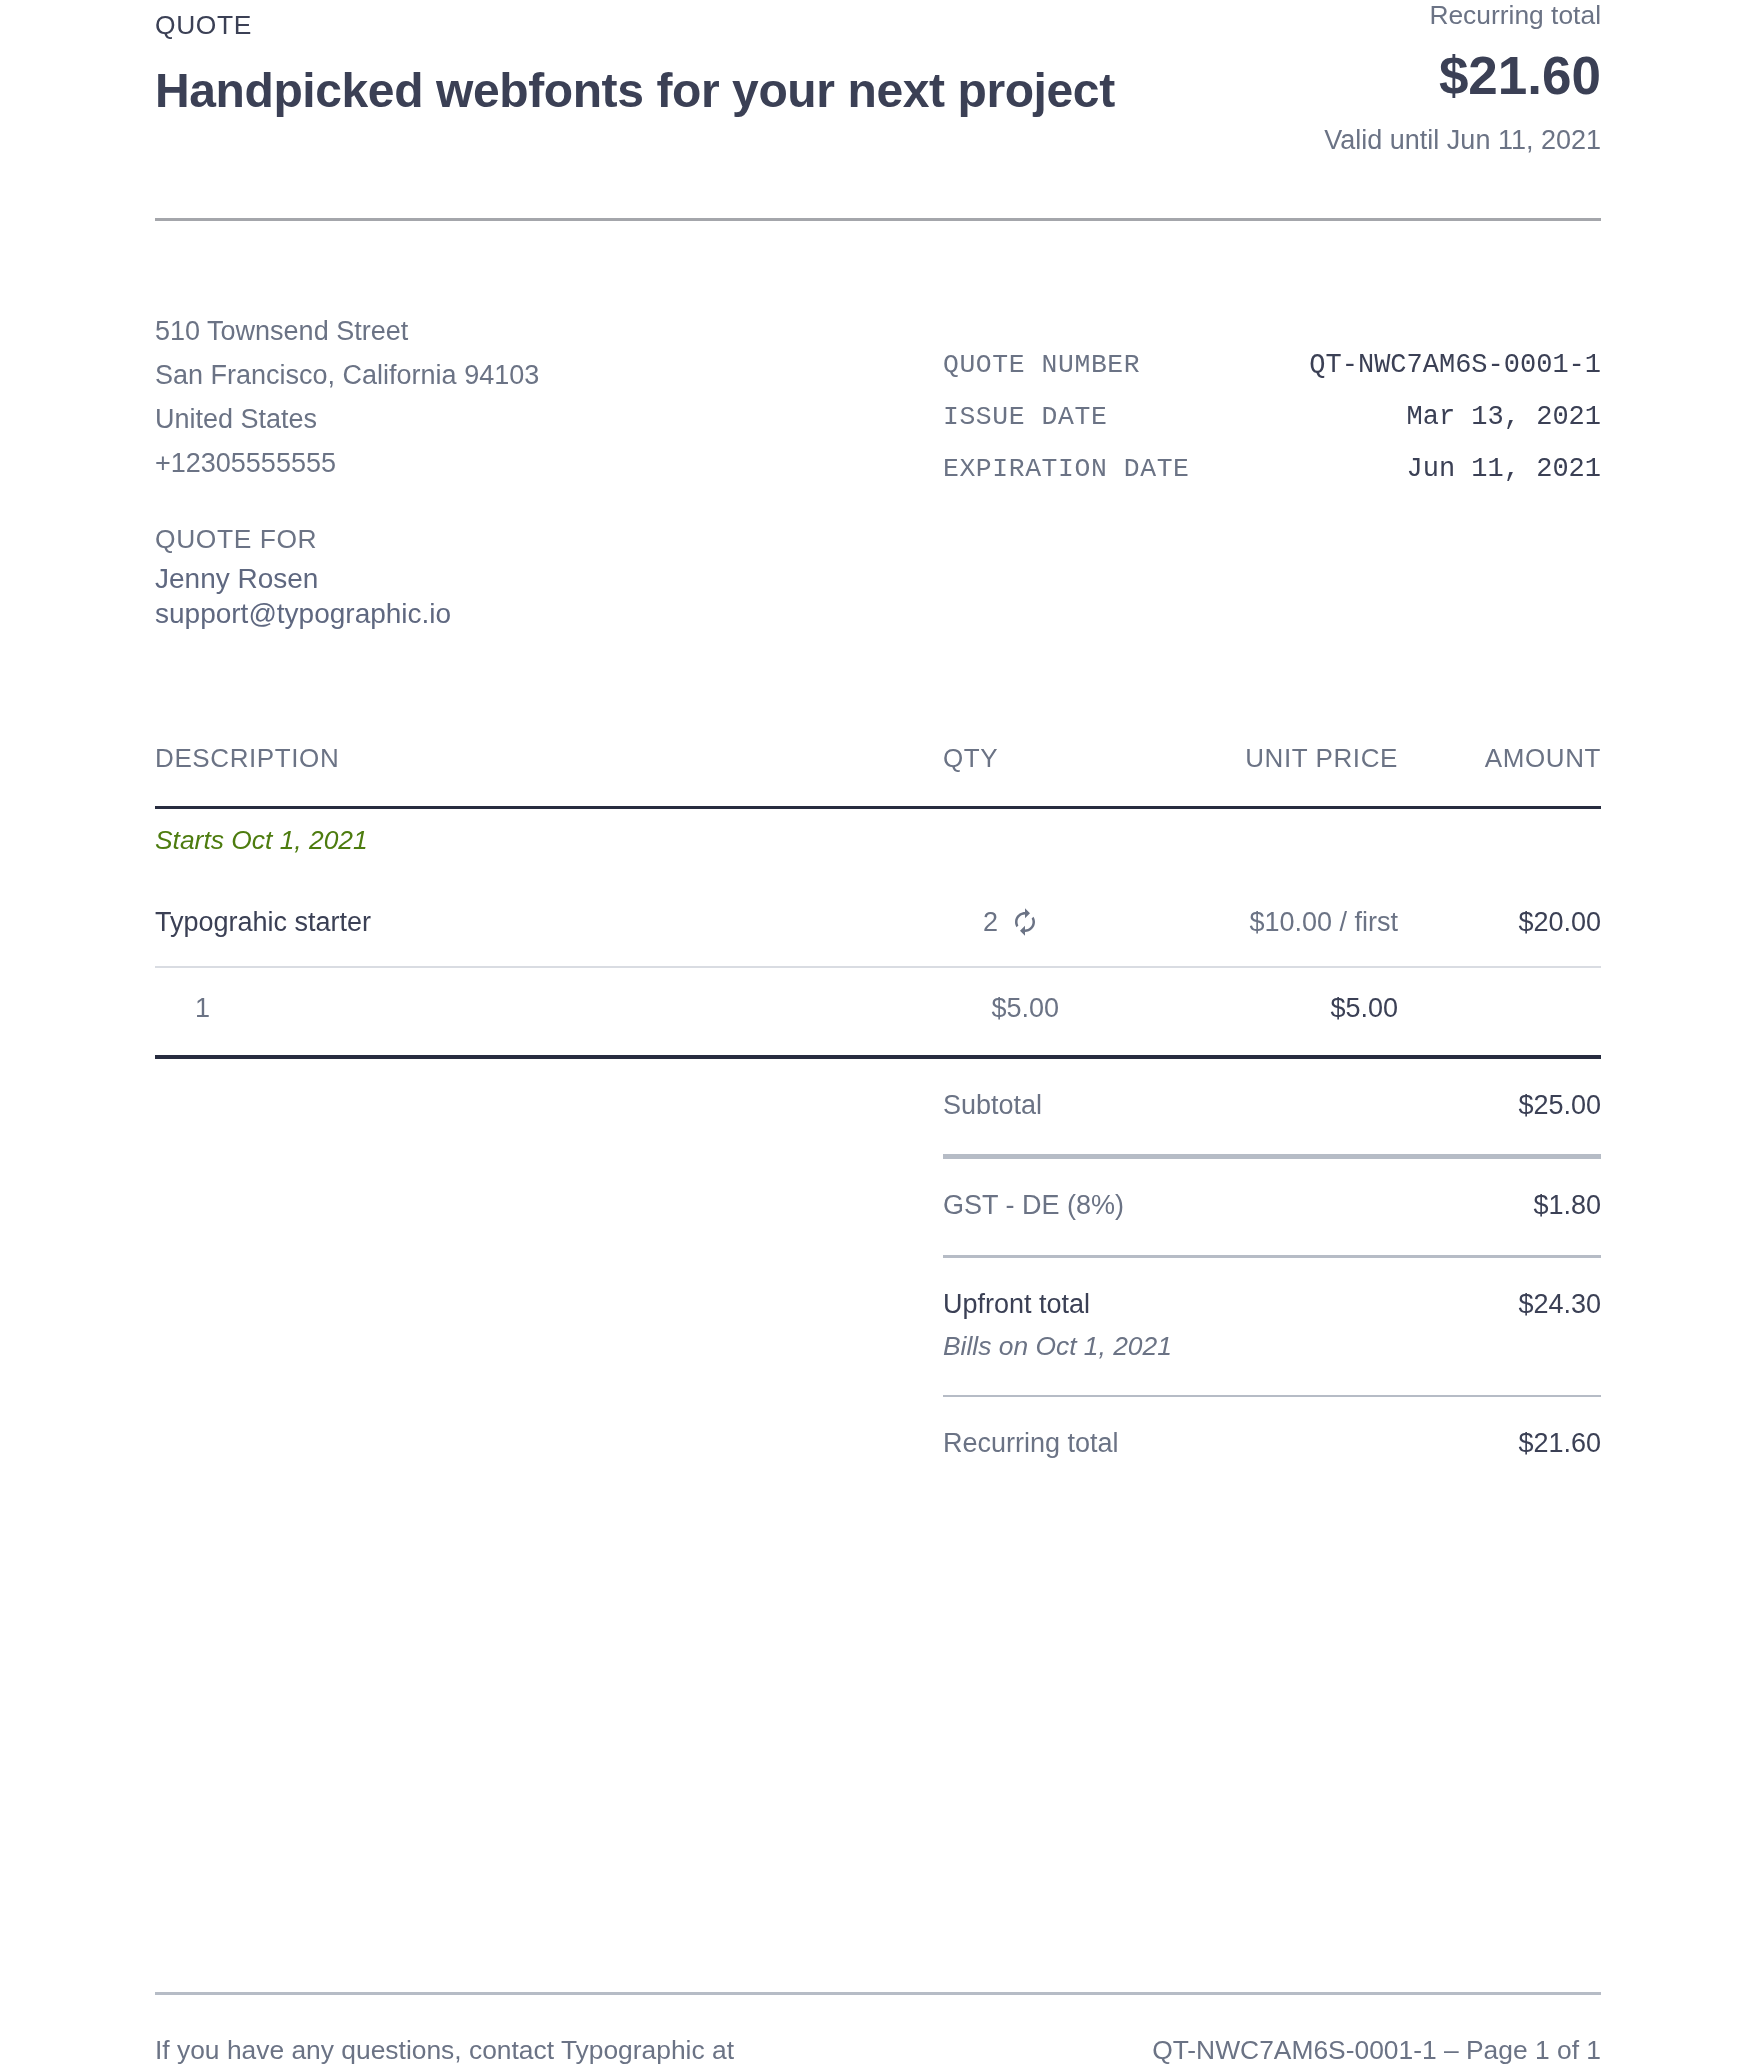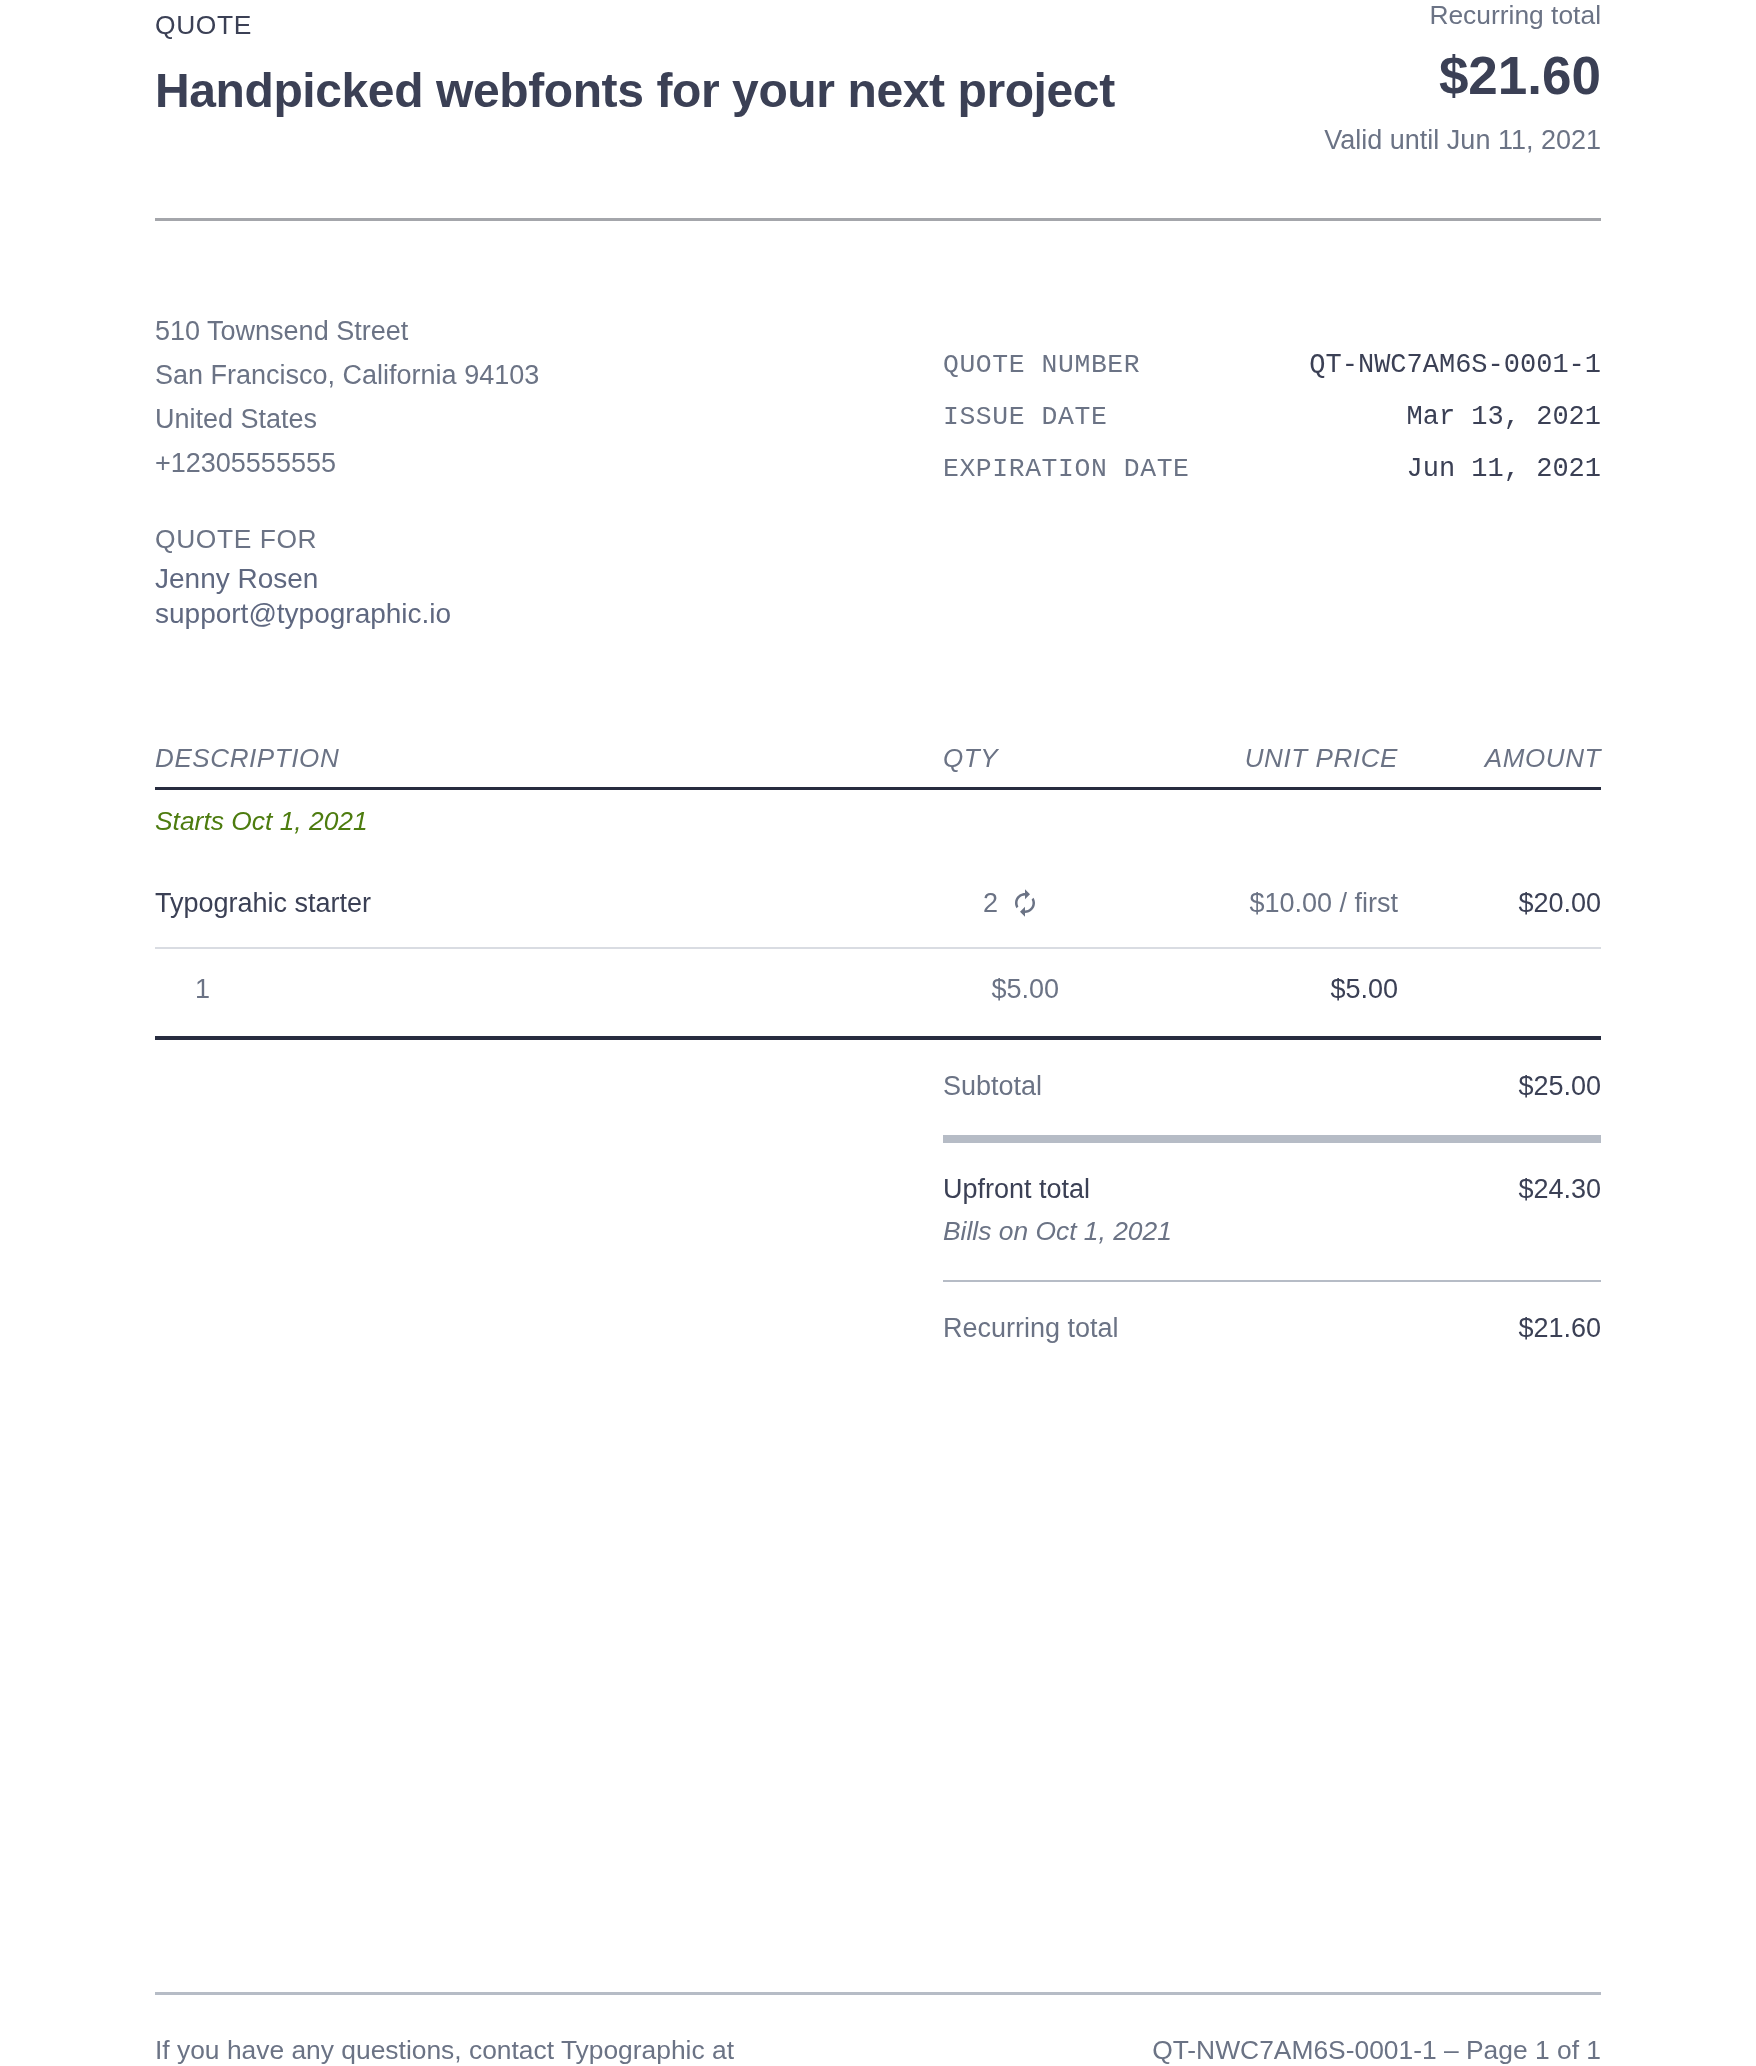--- a/index.html
+++ b/index.html
@@ -124,23 +124,22 @@
   }
   .qf-name { margin-top: 5.8px; }
   
   .items-table { margin-top: 112px; }
   .tgrid {
     display: grid;
     grid-template-columns: 1fr 116px 339px 203px;
     align-items: baseline;
   }
   .thead {
-    padding-bottom: 13px;
+    padding-bottom: 32px;
     border-bottom: 3.3px solid #272c3f;
-    font-style: italic;
   }
   .th {
     font-size: 26px;
     letter-spacing: 0.6px;
     color: #6b7385;
     line-height: 1.2;
   }
   .th-qty { text-align: left; }
   .th-unit, .th-amount { text-align: right; }
   .section-note {
@@ -325,20 +324,24 @@
 
   <div class="totals">
     <div class="total-row">
       <div class="total-label">Subtotal</div>
       <div class="total-value">$25.00</div>
     </div>
     <div class="total-divider"></div>
 
     <div class="total-divider"></div>
 
+    <div class="total-row">
+      <div class="total-label">GST - DE (8%)</div>
+      <div class="total-value">$1.80</div>
+    </div>
     <div class="total-divider"></div>
 
     <div class="total-row">
       <div>
         <div class="total-label emph">Upfront total</div>
         <div class="total-note">Bills on Oct 1, 2021</div>
       </div>
       <div class="total-value">$24.30</div>
     </div>
     <div class="total-divider"></div>

